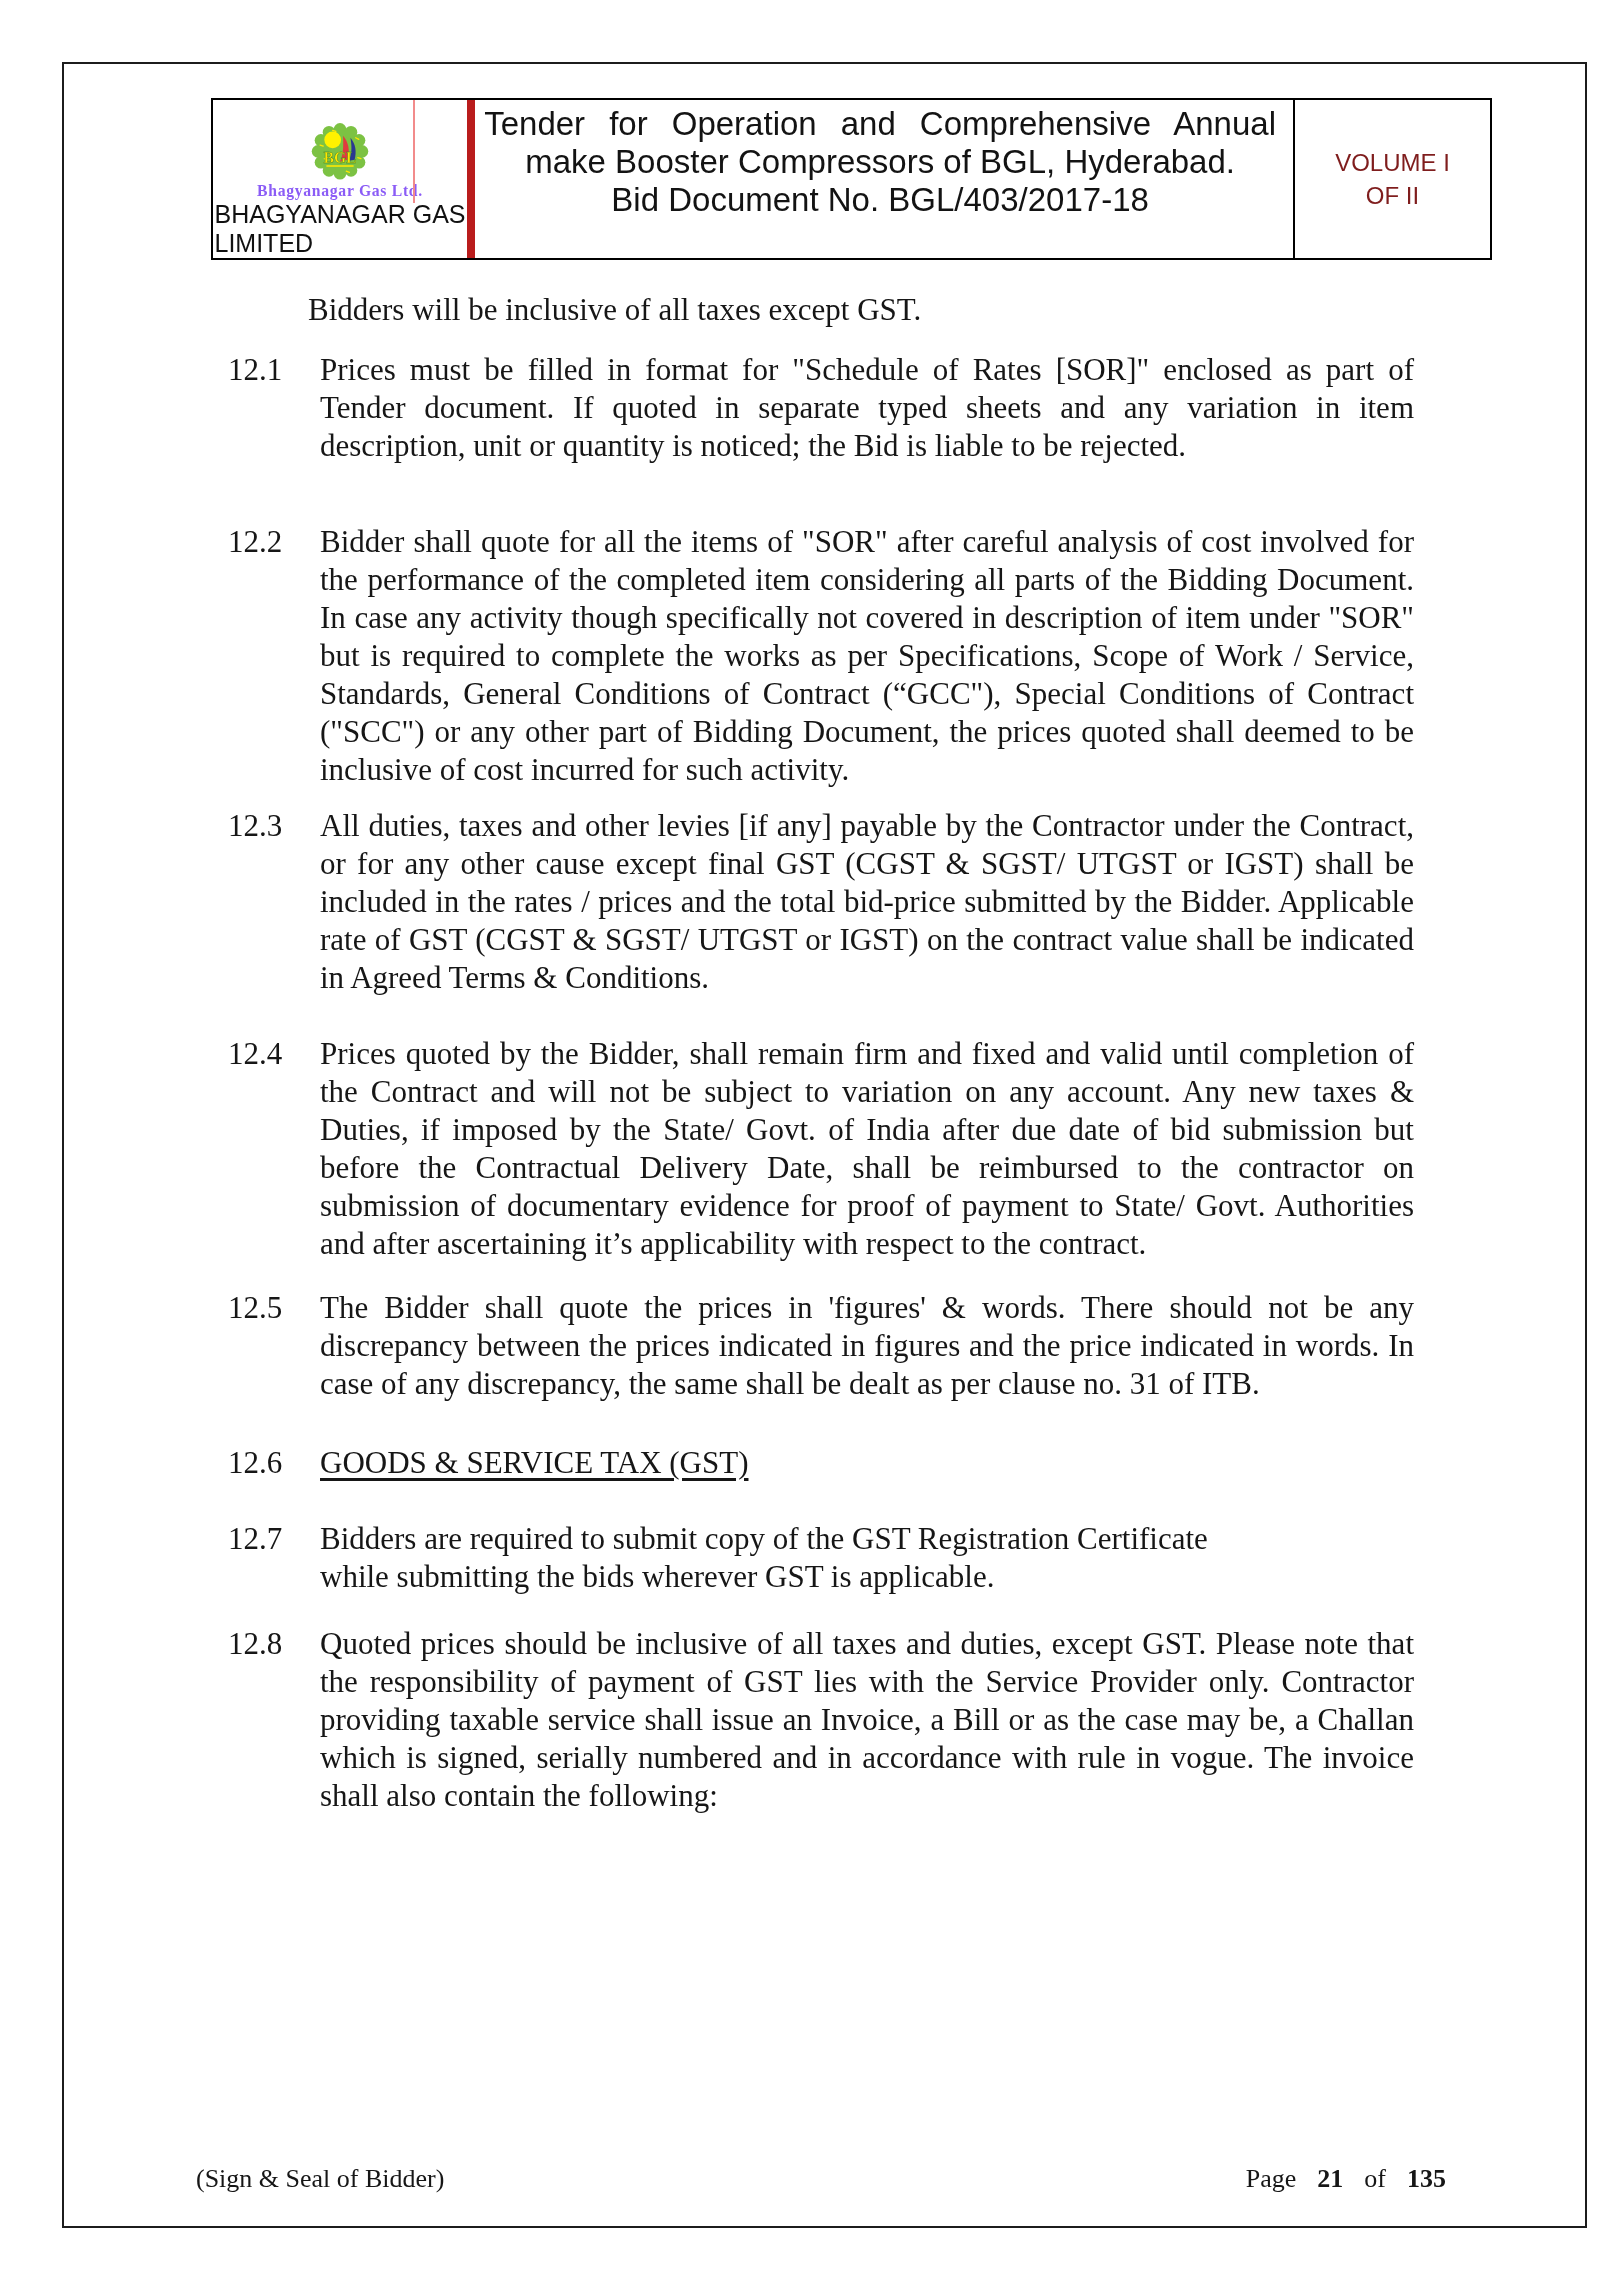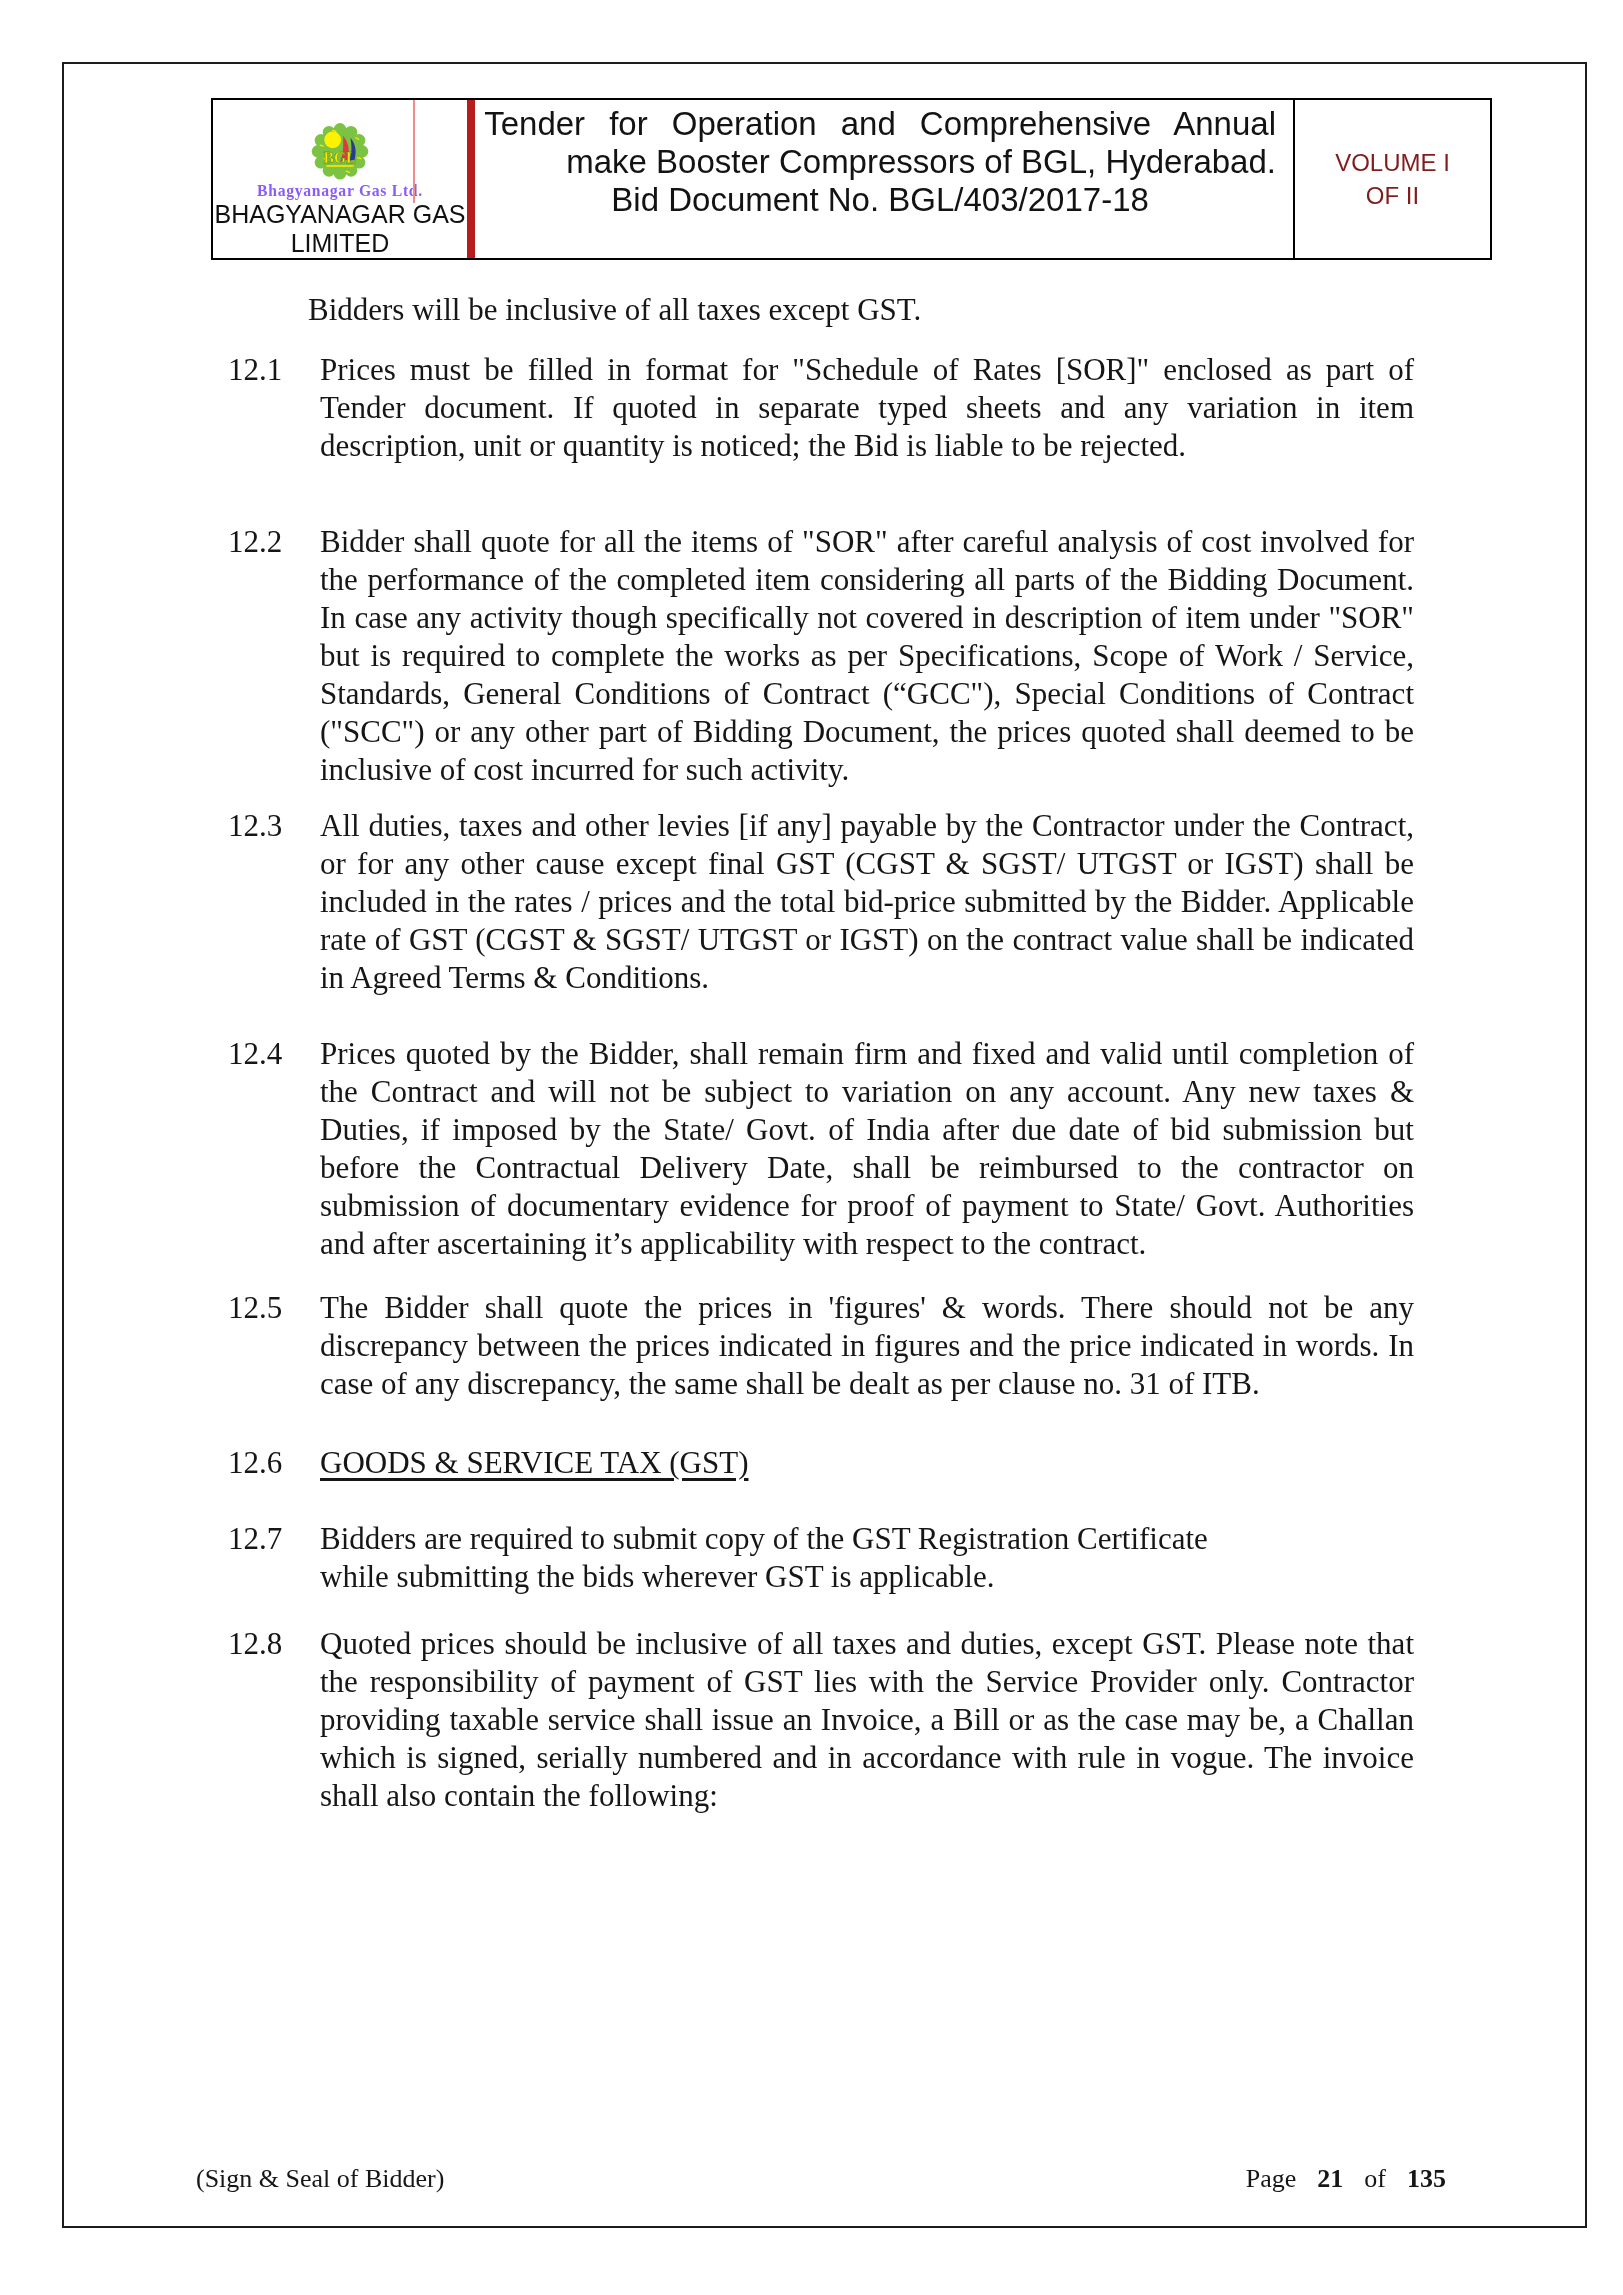--- a/index.html
+++ b/index.html
@@ -44,33 +44,33 @@
   .logo-caption {
     font-family: "Liberation Serif", serif;
     font-weight: bold;
     font-size: 15.7px; line-height: 17px;
     color: #8b5cf6;
     letter-spacing: 0.7px;
   }
   .org-name {
     font-family: "Liberation Sans", sans-serif;
     font-size: 25px; line-height: 29px;
-    color: #111; text-align: center;
+    color: #111; 
     margin-top: 1.3px;
   }
   .title-cell {
     width: 820px; flex: none;
     border-right: 2px solid #000;
     padding: 5.2px 17px 0 9.2px;
     font-family: "Liberation Sans", sans-serif;
     font-size: 33px; line-height: 38px;
     color: #131313;
   }
   .title-line.just { text-align: justify; text-align-last: justify; }
-  .title-line.left { text-align: right; }
+  .title-line.left { text-align: center; }
   .title-line.center { text-align: center; }
   .volume-cell {
     flex: 1;
     display: flex; flex-direction: column;
     align-items: center; justify-content: center;
     font-family: "Liberation Sans", sans-serif;
     font-size: 24px; line-height: 33px;
     color: #7f1d1d;
   }
   

